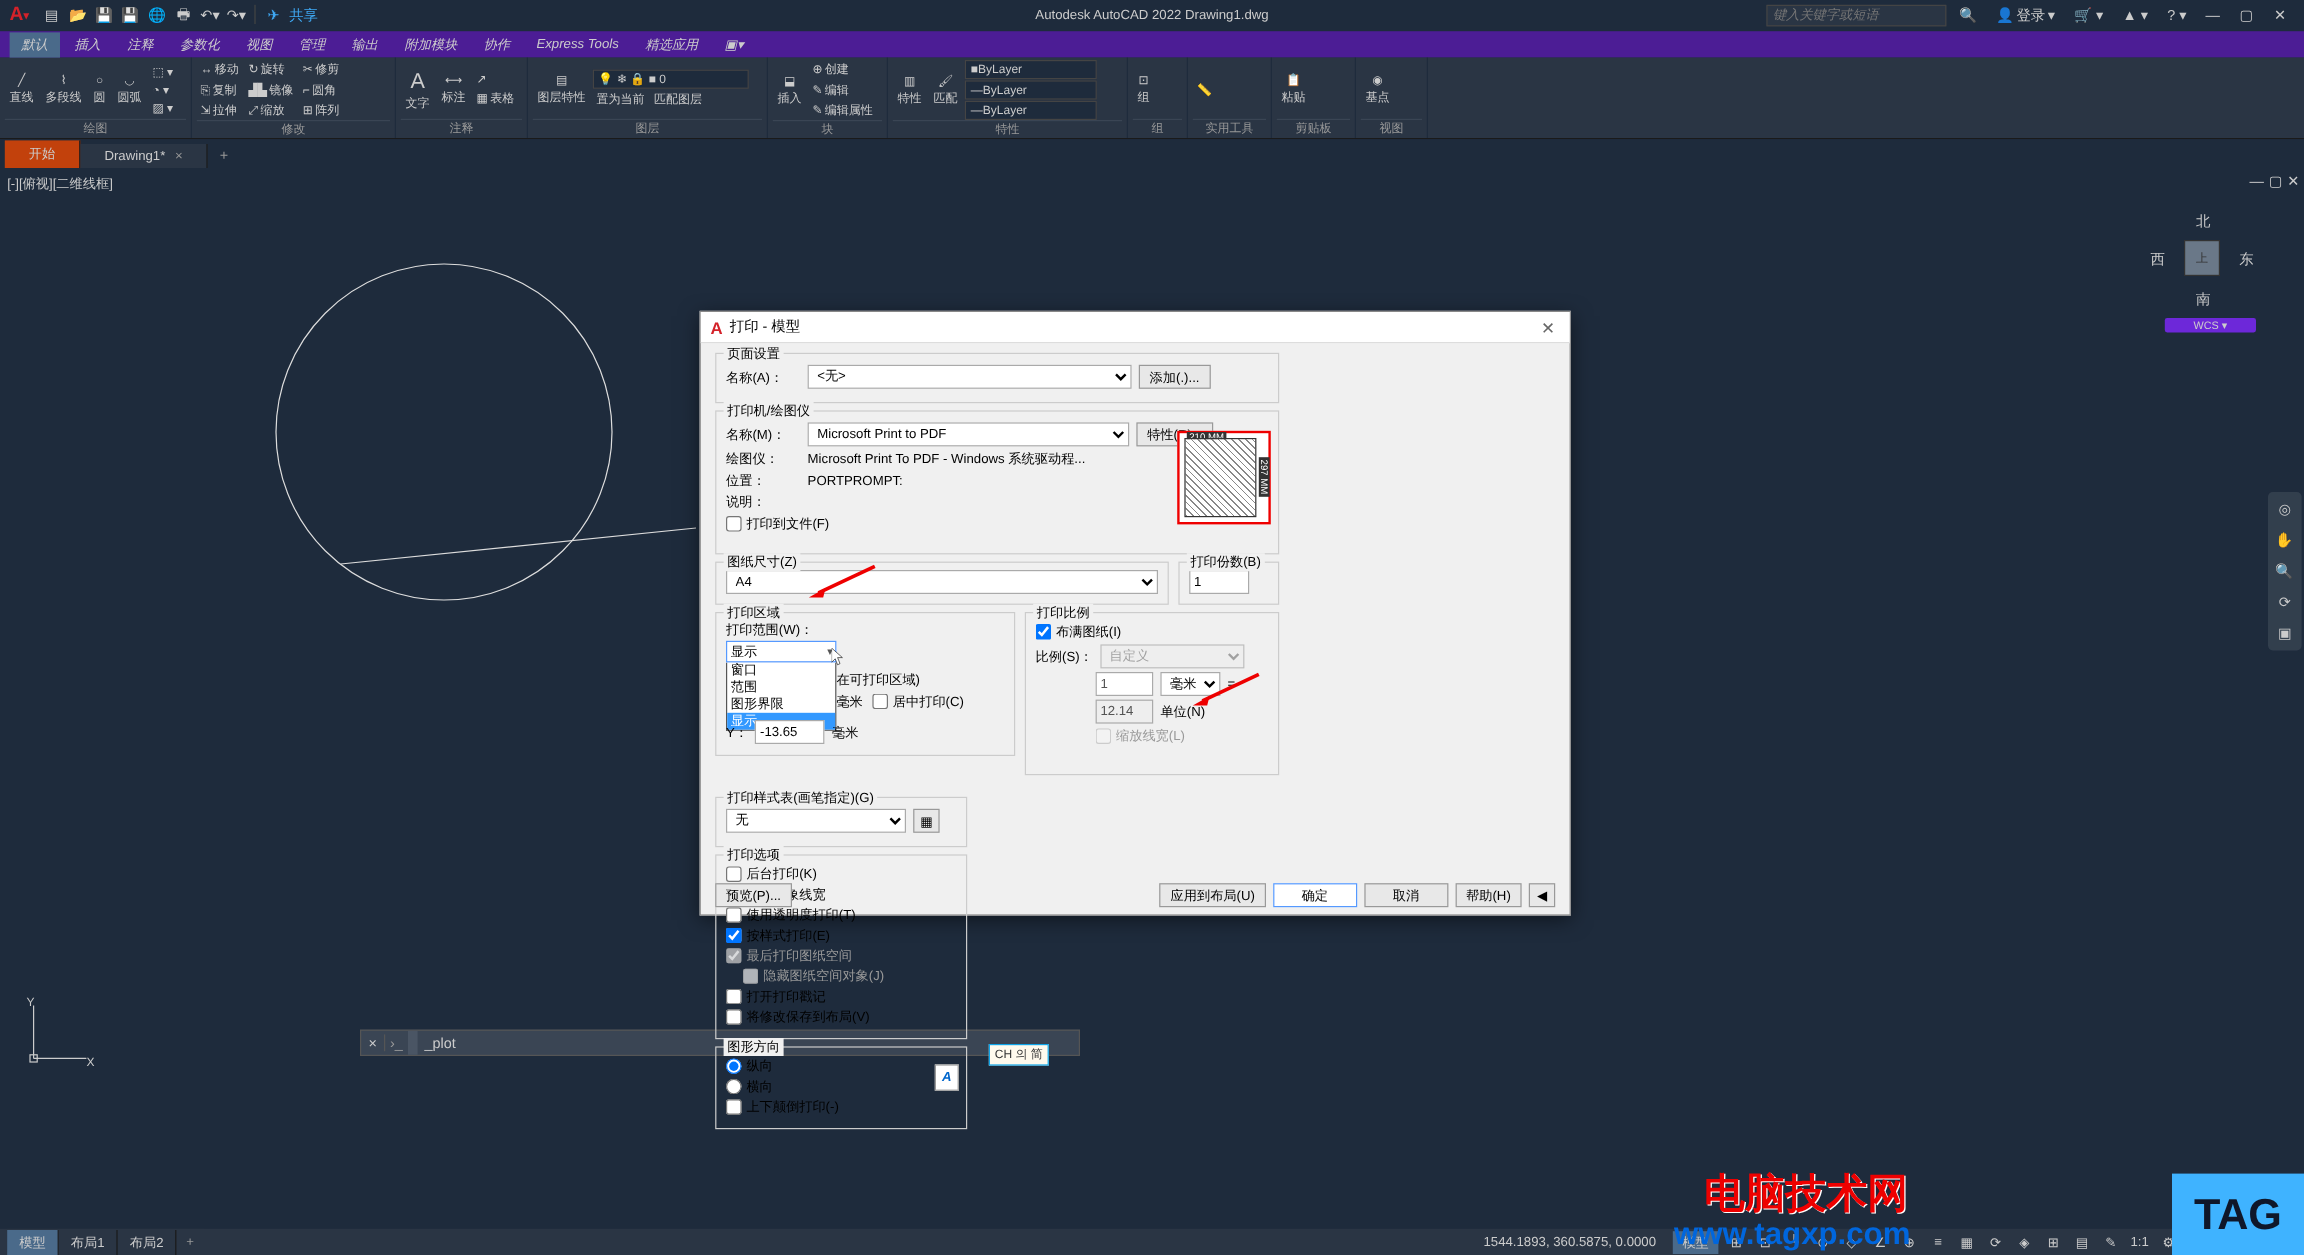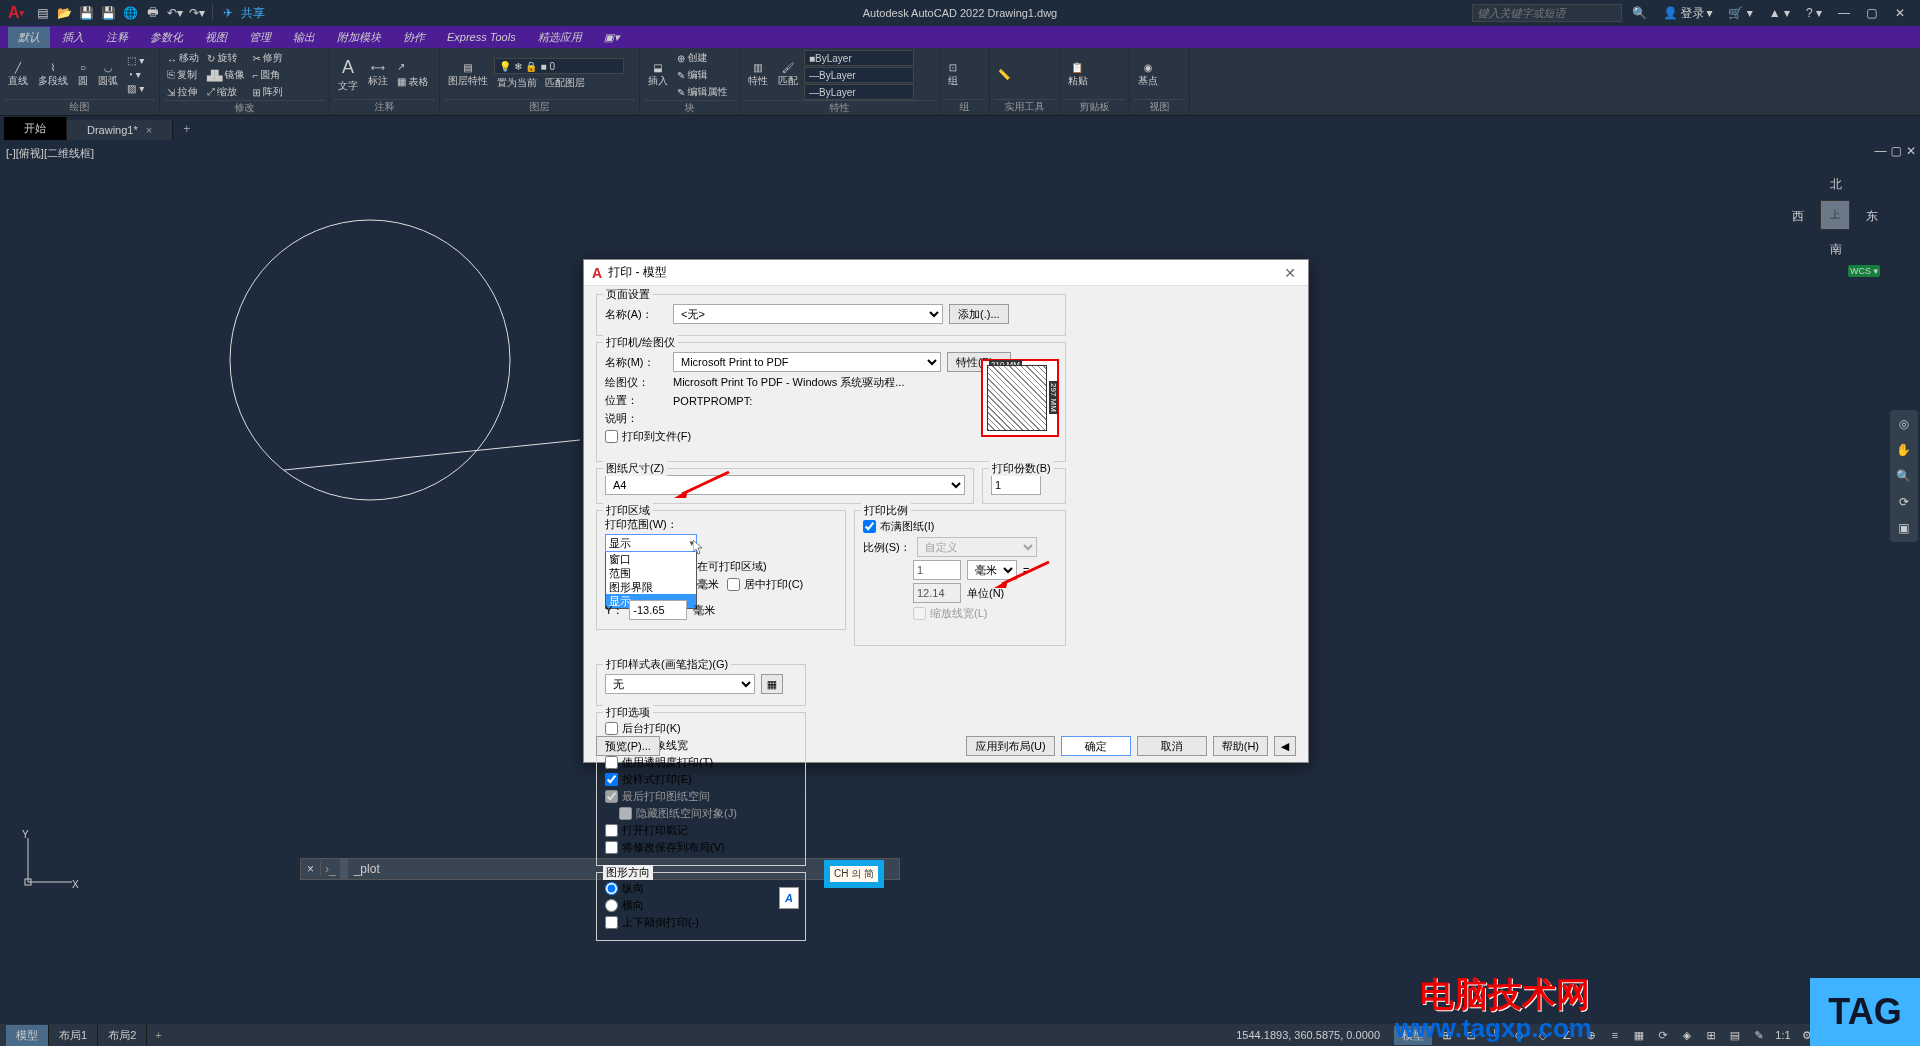--- a/index.html
+++ b/index.html
@@ -28,39 +28,39 @@
 .ribbon-panel-body { flex: 1; display: flex; align-items: center; gap: 2px; }
 .ribbon-panel-title { height: 14px; font-size: 10px; color: #999; text-align: center; border-top: 1px solid #3a4554; }
 .ribbon-btn { color: #ccc; display: flex; flex-direction: column; align-items: center; gap: 1px; font-size: 10px; padding: 2px 4px; cursor: pointer; }
 .ribbon-btn-sm { color: #ccc; font-size: 10px; padding: 1px 3px; cursor: pointer; display: flex; align-items: center; gap: 2px; }
 .ribbon-col { display: flex; flex-direction: column; gap: 1px; }
 .combo { background: #1e2b3c; border: 1px solid #444; color: #ccc; height: 16px; font-size: 10px; padding: 0 4px; display: flex; align-items: center; }
 
 
 .doc-tabs { height: 24px; background: #1e2b3c; display: flex; align-items: flex-end; padding-left: 4px; }
 .doc-tab { padding: 4px 20px; background: #2a3544; color: #ccc; border-right: 1px solid #1a1a1a; cursor: pointer; font-size: 11px; display: flex; align-items: center; gap: 8px; }
-.doc-tab.inactive { background: #000000; margin-top: 31px; }
+.doc-tab.inactive { background: #c2410c; margin-top: 31px; }
 .doc-tab-close { color: #999; cursor: pointer; }
 .doc-tab-add { padding: 4px 10px; color: #999; cursor: pointer; }
 
 
 .drawing-area { position: relative; height: 770px; background: #1e2b3c; }
 .viewport-label { position: absolute; top: 6px; left: 6px; color: #ccc; font-size: 11px; }
 .viewport-ctrls { position: absolute; top: 4px; right: 4px; display: flex; gap: 4px; }
 .vp-ctrl { color: #ccc; cursor: pointer; font-size: 12px; }
 
 
 .viewcube { position: absolute; top: 30px; right: 40px; width: 90px; height: 90px; }
 .viewcube .face { position: absolute; top: 30px; left: 30px; width: 30px; height: 30px; background: #6a7888; border: 1px solid #333; }
 .viewcube .dir { position: absolute; color: #ccc; font-size: 12px; }
 .viewcube .n { top: 6px; left: 40px; }
 .viewcube .s { bottom: 2px; left: 40px; }
 .viewcube .e { top: 38px; right: 2px; }
 .viewcube .w { top: 38px; left: 2px; }
-.wcs-label { position: absolute; top: 125px; right: 40px; background: #15803d; color: #ccc; font-size: 9px; padding: 1px 2px; border-radius: 2px; }
+.wcs-label { position: absolute; top: 125px; right: 40px; background: #6d28d9; color: #ccc; font-size: 9px; padding: 1px 24px; border-radius: 2px; }
 
 
 .navbar-right { position: absolute; right: 2px; top: 270px; width: 28px; background: rgba(100,110,120,0.3); border-radius: 4px; padding: 4px 0; display: flex; flex-direction: column; gap: 6px; align-items: center; }
 .nav-tool { width: 20px; height: 20px; color: #ccc; cursor: pointer; display: flex; align-items: center; justify-content: center; }
 
 
 .ucs { position: absolute; bottom: 20px; left: 20px; }
 
 
 .canvas-svg { position: absolute; top: 0; left: 0; }
@@ -77,21 +77,21 @@
 
 
 .statusbar { position: absolute; bottom: 0; left: 0; right: 0; height: 22px; background: #2a3544; display: flex; align-items: center; color: #ccc; font-size: 11px; }
 .status-spacer { flex: 1; }
 .coords { padding: 0 10px; }
 .status-mode { padding: 2px 8px; background: #4a6a8a; margin: 0 4px; }
 .status-icons { display: flex; gap: 2px; padding-right: 6px; }
 .status-icon { width: 22px; height: 18px; display: flex; align-items: center; justify-content: center; cursor: pointer; color: #ccc; }
 
 
-.ime-badge { position: absolute; bottom: 22px; left: 824px; background: #fffaed; border: 6px solid #0ea5e9; color: #333; font-size: 10px; padding: 1px 4px; }
+.ime-badge { position: absolute; bottom: 22px; left: 824px; background: #fffaed; border: 1px solid #0ea5e9; color: #333; font-size: 10px; padding: 1px 4px; }
 
 
 .dialog { position: absolute; left: 583px; top: 259px; width: 726px; height: 504px; background: #f0f0f0; border: 1px solid #888; box-shadow: 0 4px 16px rgba(0,0,0,0.5); font-size: 11px; color: #000; }
 .dlg-title { height: 26px; display: flex; align-items: center; padding: 0 8px; background: #fff; border-bottom: 1px solid #ddd; }
 .dlg-title-icon { color: #d4222a; font-weight: bold; margin-right: 6px; font-size: 14px; }
 .dlg-title-text { flex: 1; font-size: 12px; }
 .dlg-close { cursor: pointer; font-size: 14px; color: #666; padding: 0 4px; }
 .dlg-body { padding: 8px 12px; display: flex; gap: 12px; flex-direction: column; }
 .dlg-left { width: 470px; }
 .dlg-right { width: 210px; }

